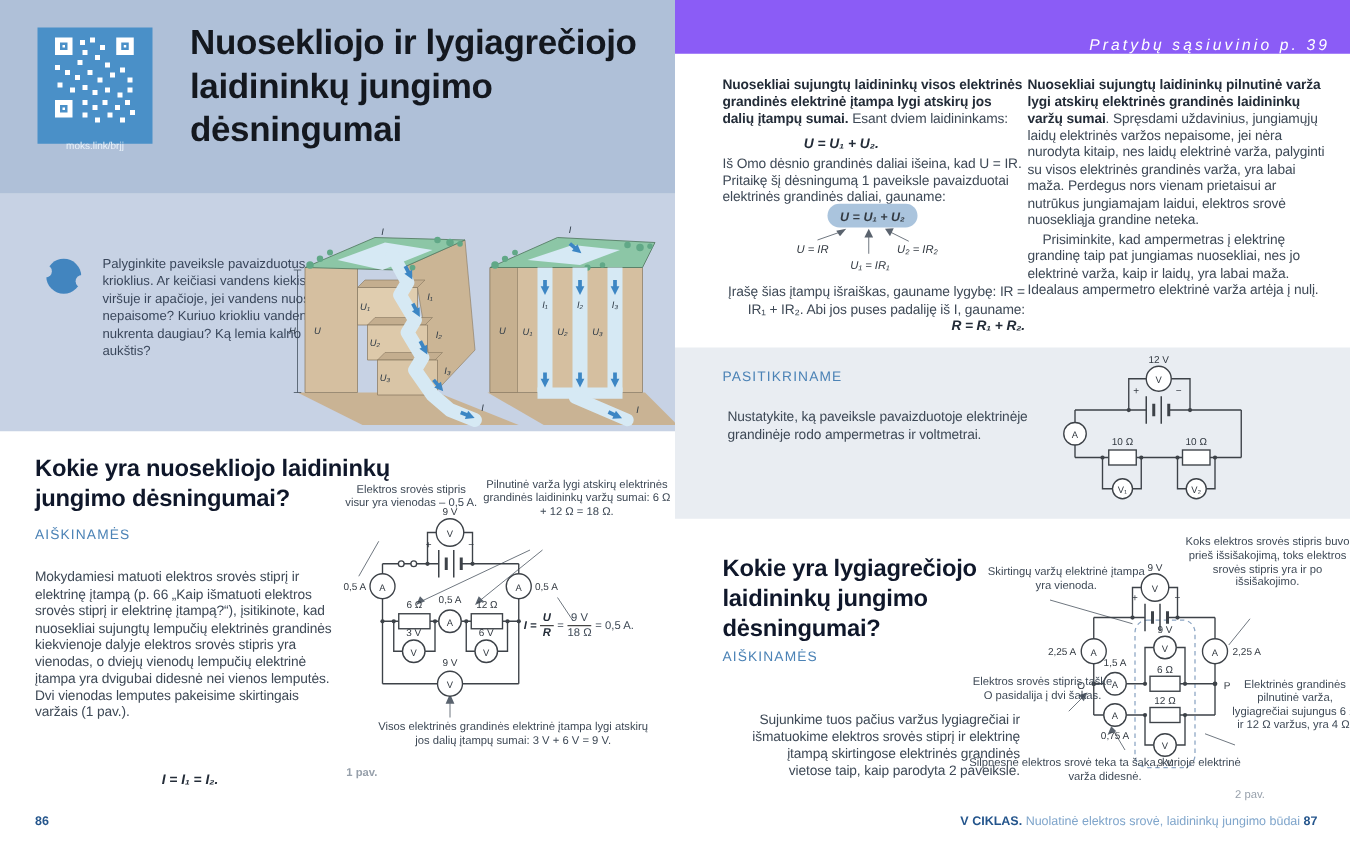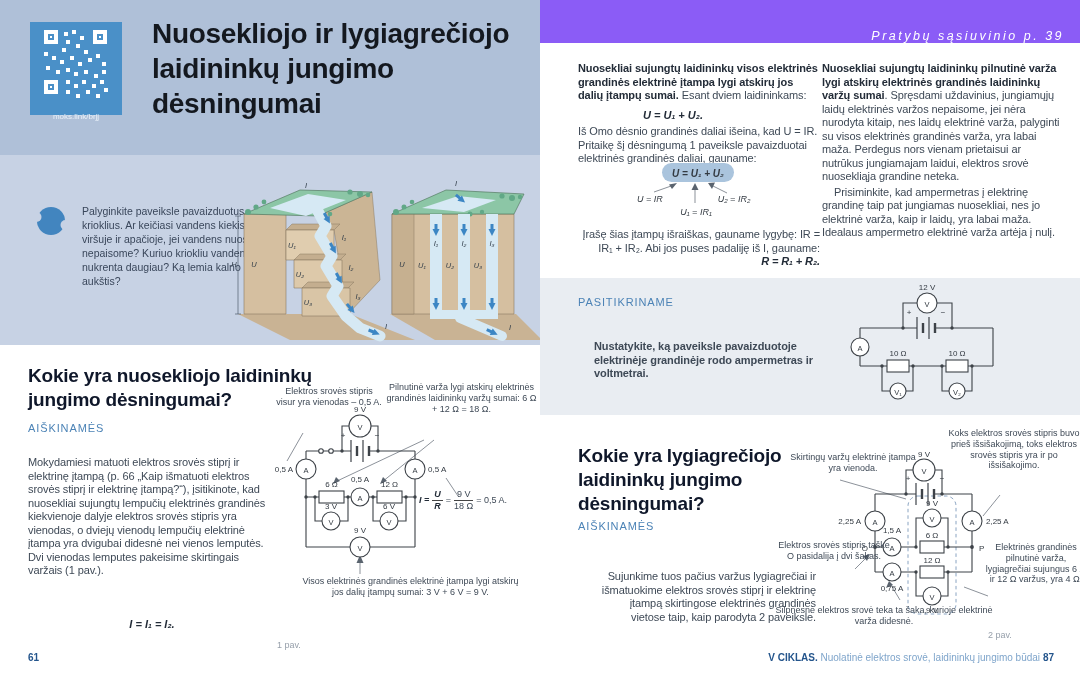--- a/index.html
+++ b/index.html
@@ -276,23 +276,23 @@
         <span class="fm">R</span>
       </span>
     <span>=</span>
     <span class="frac">
         <span class="nm">9 V</span>
         <span>18 Ω</span>
       </span>
     <span>= 0,5 A.</span>
   </div>
   <div class="abs note" style="left:298px;top:576px;width:225px;">Visos elektrinės grandinės elektrinė įtampa lygi atskirų jos dalių įtampų sumai: 3 V + 6 V = 9 V.</div>
-  <div class="abs cap" style="left:277px;top:640px;">1 pav.</div>
-
-  <div class="abs footer footnavy" style="left:28px;top:652px;">61</div>
+  <div class="abs cap" style="left:277px;top:613px;font-weight:bold;">1 pav.</div>
+
+  <div class="abs footer footnavy" style="left:28px;top:652px;">86</div>
 
   <div class="abs hdrbar">
     <span class="hdrnote">Pratybų sąsiuvinio p. 39</span>
     <span class="hdrarrow">⟶</span>
   </div>
 
   <p class="abs body" style="left:578px;top:62px;width:242px;margin:0;"><span class="bold">Nuosekliai sujungtų laidininkų visos elektrinės grandinės elektrinė įtampa lygi atskirų jos dalių įtampų sumai.</span><span> Esant dviem laidininkams:</span></p>
   <div class="abs fm center" style="left:578px;top:109px;width:190px;font-size:11px;">U = U₁ + U₂.</div>
   <p class="abs body" style="left:578px;top:125px;width:242px;margin:0;">Iš Omo dėsnio grandinės daliai išeina, kad U = IR. Pritaikę šį dėsningumą 1 paveiksle pavaizduotai elektrinės grandinės daliai, gauname:</p>
   <svg class="abs" style="left:610px;top:158px;" width="200" height="64" viewBox="0 0 200 64">
@@ -313,21 +313,21 @@
     <p class="fm" style="margin:0;">R = R₁ + R₂.</p>
   </div>
 
   <div class="abs body" style="left:822px;top:62px;width:238px;">
     <p style="margin:0;"><span class="bold">Nuosekliai sujungtų laidininkų pilnutinė varža lygi atskirų elektrinės grandinės laidininkų varžų sumai</span><span>. Spręsdami uždavinius, jungiamųjų laidų elektrinės varžos nepaisome, jei nėra nurodyta kitaip, nes laidų elektrinė varža, palyginti su visos elektrinės grandinės varža, yra labai maža. Perdegus nors vienam prietaisui ar nutrūkus jungiamajam laidui, elektros srovė nuosekliąja grandine neteka.</span></p>
     <p class="indent" style="margin:2px 0 0 0;">Prisiminkite, kad ampermetras į elektrinę grandinę taip pat jungiamas nuosekliai, nes jo elektrinė varža, kaip ir laidų, yra labai maža. Idealaus ampermetro elektrinė varža artėja į nulį.</p>
   </div>
 
   <div class="abs grayband"></div>
   <div class="abs kicker" style="left:578px;top:296px;">PASITIKRINAME</div>
-  <p class="abs body" style="left:578px;top:324px;width:258px;margin:16px;font-weight:bold;">Nustatykite, ką paveiksle pavaizduotoje elektrinėje grandinėje rodo ampermetras ir voltmetrai.</p>
+  <p class="abs body" style="left:578px;top:324px;width:258px;margin:4px;">Nustatykite, ką paveiksle pavaizduotoje elektrinėje grandinėje rodo ampermetras ir voltmetrai.</p>
 
   <svg class="abs" style="left:845px;top:282px;" width="165" height="130" viewBox="0 0 165 130">
     <path class="wire" d="M15,46 H72 M90,46 H148 M15,46 V56 M15,74 V84 M148,46 V84 M15,84 H42 M64,84 H101 M123,84 H148"></path>
     <path class="wire" d="M58,46 V21 H72 M107,46 V21 H92"></path>
     <path class="wire" d="M37,84 V109 H45 M68,84 V109 H61 M97,84 V109 H104 M127,84 V109 H120"></path>
     <line x1="72" y1="35" x2="72" y2="57" stroke="#3d4248" stroke-width="1.2"></line>
     <line x1="78" y1="41" x2="78" y2="51" stroke="#3d4248" stroke-width="2.4"></line>
     <line x1="84" y1="35" x2="84" y2="57" stroke="#3d4248" stroke-width="1.2"></line>
     <line x1="90" y1="41" x2="90" y2="51" stroke="#3d4248" stroke-width="2.4"></line>
     <text class="lbl" x="64" y="33">+</text>

